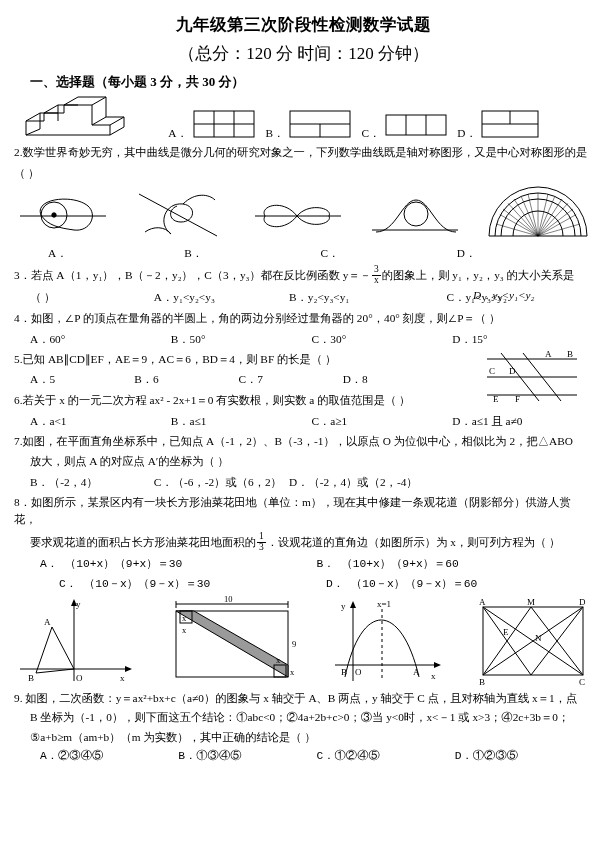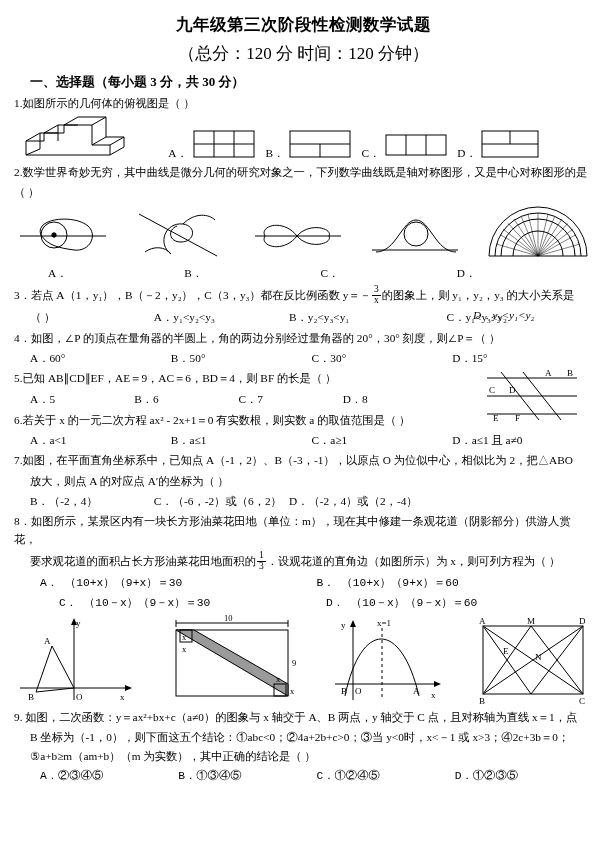--- a/index.html
+++ b/index.html
@@ -72,21 +72,20 @@
 </head>
 <body>
 
 <div class="page">
 
   <div class="title">九年级第三次阶段性检测数学试题</div>
   <div class="subtitle">（总分：120 分   时间：120 分钟）</div>
 
   <div class="section-h">一、选择题（每小题 3 分，共 30 分）</div>
 
-  <div class="q">1.如图所示的几何体的俯视图是（      ）</div>
   <div class="figrow">
     <div class="figcell" style="width:150px;">
       <svg width="150" height="46" viewBox="0 0 150 46">
         <g fill="none" stroke="#000" stroke-width="1">
           <path d="M12 40 L12 26 L30 26 L30 18 L50 18 L50 10 L78 10 L78 30 L96 30 L96 40 Z"></path>
           <path d="M12 26 L26 18 L44 18"></path>
           <path d="M30 18 L44 10 L64 10"></path>
           <path d="M50 10 L64 2 L92 2 L92 22 L78 30"></path>
           <path d="M92 22 L110 22 L110 32 L96 40"></path>
           <path d="M78 10 L92 2"></path>
@@ -222,21 +221,21 @@
   <div class="opts o4b indent">
     <span>（      ）</span>
     <span>A．y₁&lt;y₂&lt;y₃</span>
     <span>B．y₂&lt;y₃&lt;y₁</span>
     <span>C．y₁&lt;y₃&lt;y₂</span>
   </div>
   <div class="opts" style="padding-left:0;margin-top:-22px;justify-content:flex-end;">
     <span style="width:120px;font-style:italic;">D．y₃&lt;y₁&lt;y₂</span>
   </div>
 
-  <div class="q" style="margin-top:6px;">4．如图，∠P 的顶点在量角器的半圆上，角的两边分别经过量角器的 20°，30° 刻度，则∠P＝（      ）</div>
+  <div class="q" style="margin-top:6px;">4．如图，∠P 的顶点在量角器的半圆上，角的两边分别经过量角器的 20°，40° 刻度，则∠P＝（      ）</div>
   <div class="opts o4 indent">
     <span>A．60°</span>
     <span>B．50°</span>
     <span>C．30°</span>
     <span>D．15°</span>
   </div>
 
   <div style="position:relative;">
     <div class="q">5.已知 AB∥CD∥EF，AE＝9，AC＝6，BD＝4，则 BF 的长是（      ）</div>
     <div class="opts o4 indent" style="width:72%;">

